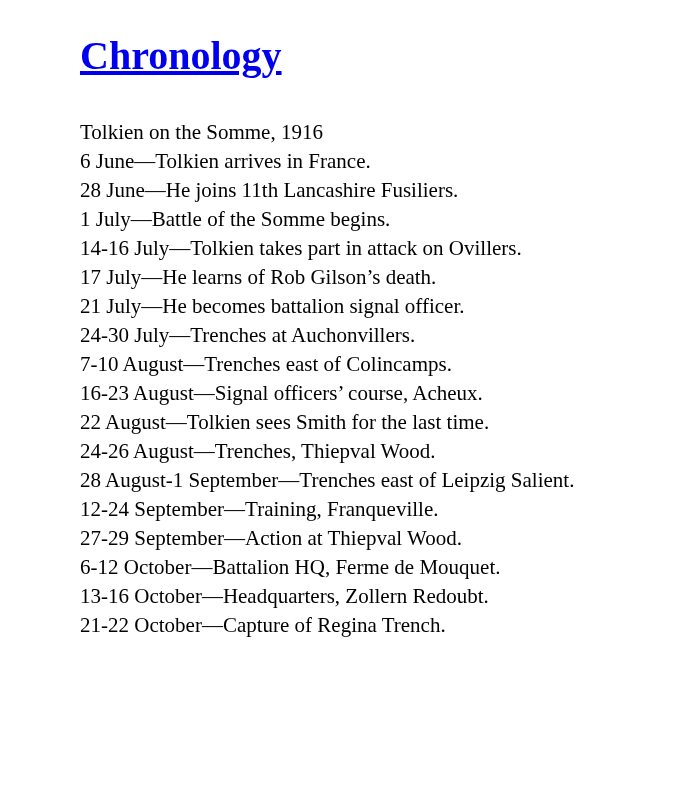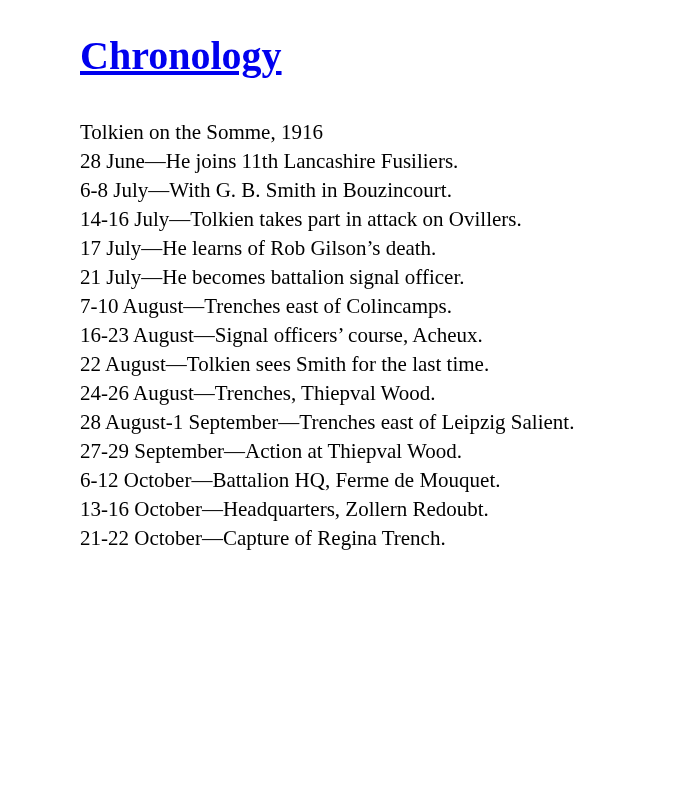--- a/index.html
+++ b/index.html
@@ -42,29 +42,32 @@
 </head>
 <body>
 
 <div class="page">
   <div class="title-row">
     <a class="title">Chronology</a>
   </div>
   <div class="body-text">
     <div class="line">Tolkien on the Somme, 1916</div>
     <div>
+        <div class="line">6 June—Tolkien arrives in France.</div>
         <div class="line">28 June—He joins 11th Lancashire Fusiliers.</div>
-        <div class="line">6-8 July—With G. B. Smith in Bouzincourt.</div>
+        <div class="line">1 July—Battle of the Somme begins.</div>
         <div class="line">14-16 July—Tolkien takes part in attack on Ovillers.</div>
         <div class="line">17 July—He learns of Rob Gilson’s death.</div>
         <div class="line">21 July—He becomes battalion signal officer.</div>
+        <div class="line">24-30 July—Trenches at Auchonvillers.</div>
         <div class="line">7-10 August—Trenches east of Colincamps.</div>
         <div class="line">16-23 August—Signal officers’ course, Acheux.</div>
         <div class="line">22 August—Tolkien sees Smith for the last time.</div>
         <div class="line">24-26 August—Trenches, Thiepval Wood.</div>
         <div class="line">28 August-1 September—Trenches east of Leipzig Salient.</div>
+        <div class="line">12-24 September—Training, Franqueville.</div>
         <div class="line">27-29 September—Action at Thiepval Wood.</div>
         <div class="line">6-12 October—Battalion HQ, Ferme de Mouquet.</div>
         <div class="line">13-16 October—Headquarters, Zollern Redoubt.</div>
         <div class="line">21-22 October—Capture of Regina Trench.</div>
       </div>
   </div>
 </div>
 
 </body></html>

